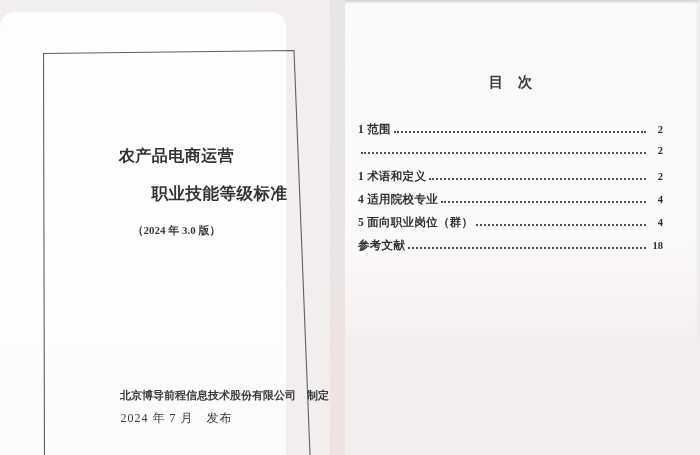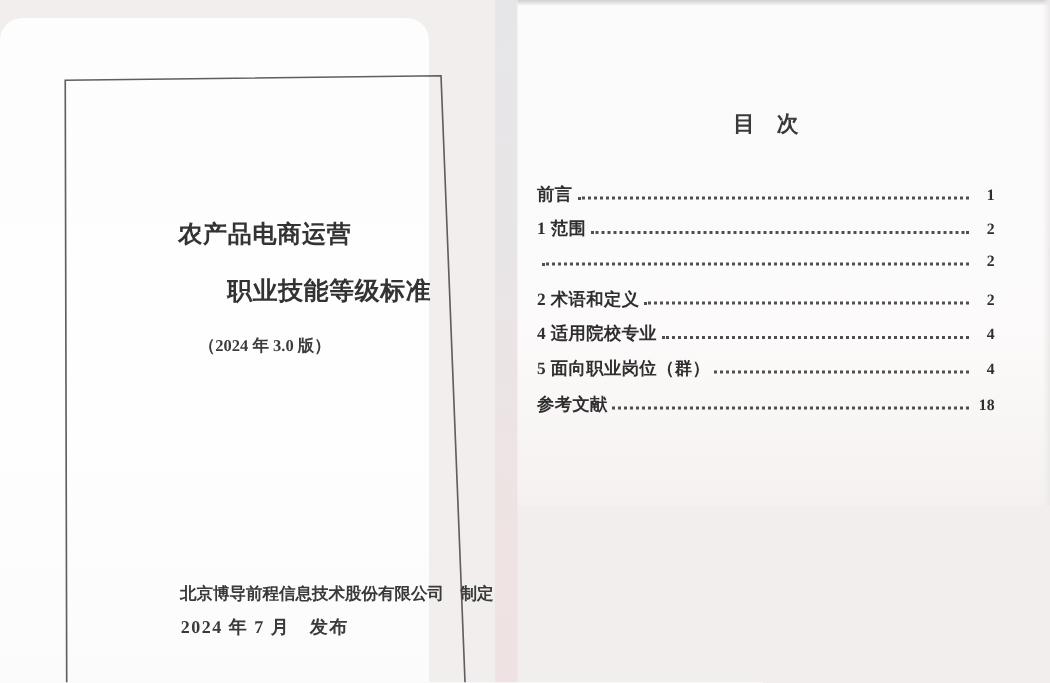--- a/index.html
+++ b/index.html
@@ -46,21 +46,21 @@
   .cover-version {
     top: 211px;
     font-size: 11px; font-weight: 700; color: #3c3c3c;
   }
   .cover-publisher {
     top: 376px;
     font-size: 11px; font-weight: 600; color: #3a3a3a; padding-left: 48px;
   }
   .cover-date {
     top: 398px;
-    font-size: 12px; font-weight: 700; letter-spacing: 1px; color: #3a3a3a;
+    font-size: 12px; font-weight: 400; letter-spacing: 1px; color: #3a3a3a;
   }
   
   .gutter {
     position: absolute;
     left: 330px; top: 0;
     width: 15px; height: 455px;
     background: linear-gradient(180deg, #e6e6e8 0%, #e9e5e6 40%, #efe3e3 80%, #eee2e2 100%);
   }
   
   .page-right {
@@ -147,39 +147,34 @@
     </div>
   </div>
 
   <div class="gutter"></div>
 
   <div class="page-right">
     <div class="toc">
       <div class="toc-title">目　次</div>
       <div class="toc-rows">
 
-        <div class="toc-row">
-          <span class="toc-label">前言</span>
-          <span class="toc-leader"></span>
-          <span class="toc-page">1</span>
-        </div>
 
         <div class="toc-row">
           <span class="toc-label">1 范围</span>
           <span class="toc-leader"></span>
           <span class="toc-page">2</span>
         </div>
 
         <div class="toc-row">
           <span class="toc-leader"></span>
           <span class="toc-page">2</span>
         </div>
 
         <div class="toc-row">
-          <span class="toc-label">2 术语和定义</span>
+          <span class="toc-label">1 术语和定义</span>
           <span class="toc-leader"></span>
           <span class="toc-page">2</span>
         </div>
 
         <div class="toc-row">
           <span class="toc-label">4 适用院校专业</span>
           <span class="toc-leader"></span>
           <span class="toc-page">4</span>
         </div>
 

